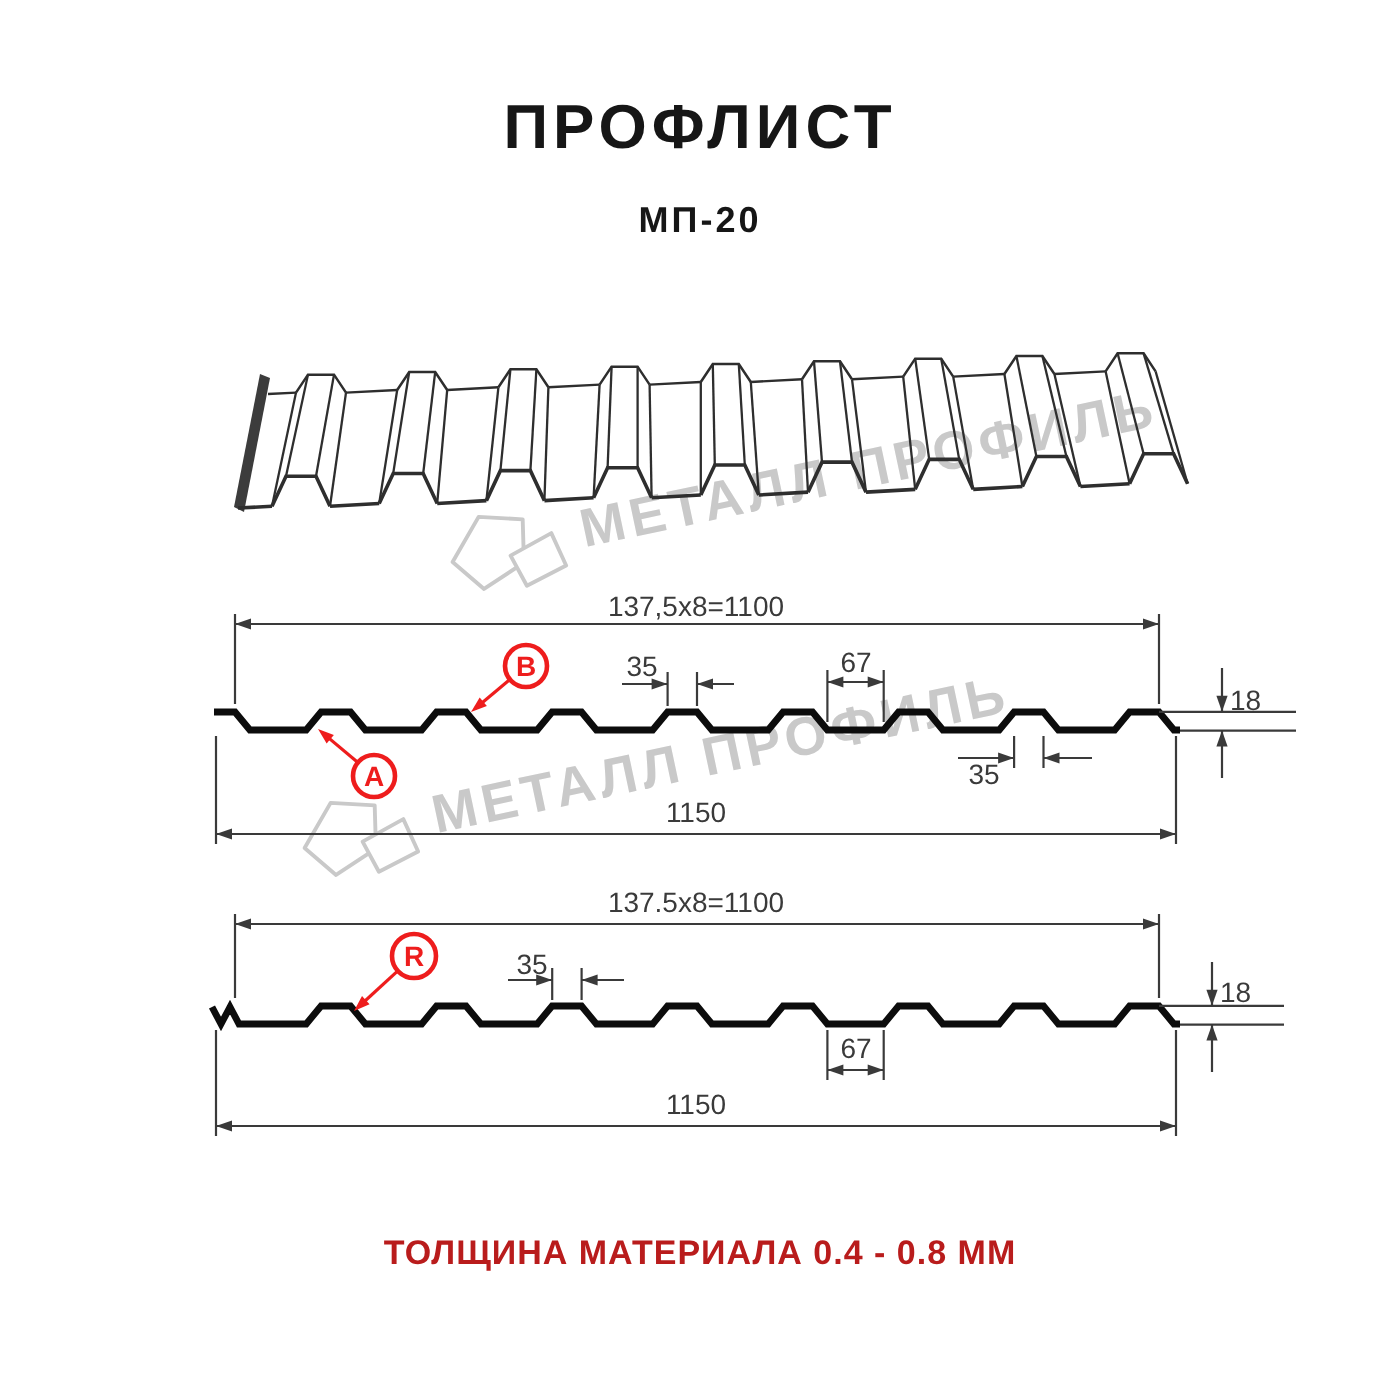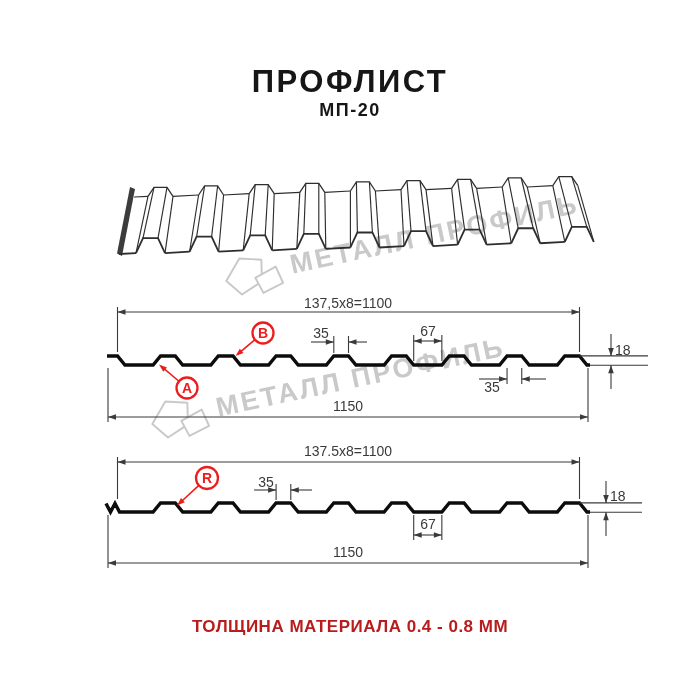--- a/index.html
+++ b/index.html
@@ -1,19 +1,19 @@
 <!DOCTYPE html>
 <html><head>
 <meta charset="utf-8">
 <style>
   html,body{margin:0;padding:0;}
   body{width:700px;height:700px;background:#ffffff;position:relative;overflow:hidden;
        font-family:"Liberation Sans","DejaVu Sans",sans-serif;}
   .hdr{position:absolute;left:0;right:0;text-align:center;color:#161616;}
-  .title{top:64px;font-size:31px;font-weight:700;letter-spacing:2.5px;}
+  .title{top:46px;font-size:31px;font-weight:700;letter-spacing:2.5px;}
   .subtitle{top:100px;font-size:18px;font-weight:700;letter-spacing:1.5px;}
   .footer{top:617px;font-size:17px;font-weight:700;letter-spacing:.5px;color:#b91c1c;}
   .wm{position:absolute;display:flex;align-items:center;gap:8px;
       transform:rotate(-12deg);transform-origin:0 50%;z-index:1;}
   .wm-logo{width:60px;height:47px;}
   .wm-logo path{fill:#ffffff;stroke:#c9c9c9;stroke-width:2;stroke-linejoin:round;}
   .wm-text{font-size:27px;font-weight:700;letter-spacing:2.5px;color:#c9c9c9;white-space:nowrap;}
   #drawing{position:absolute;left:0;top:0;z-index:2;}
   text.dim{font-family:"Liberation Sans","DejaVu Sans",sans-serif;font-size:14px;fill:#3a3a3a;}
   text.callout{font-family:"Liberation Sans","DejaVu Sans",sans-serif;font-size:14px;font-weight:700;}

